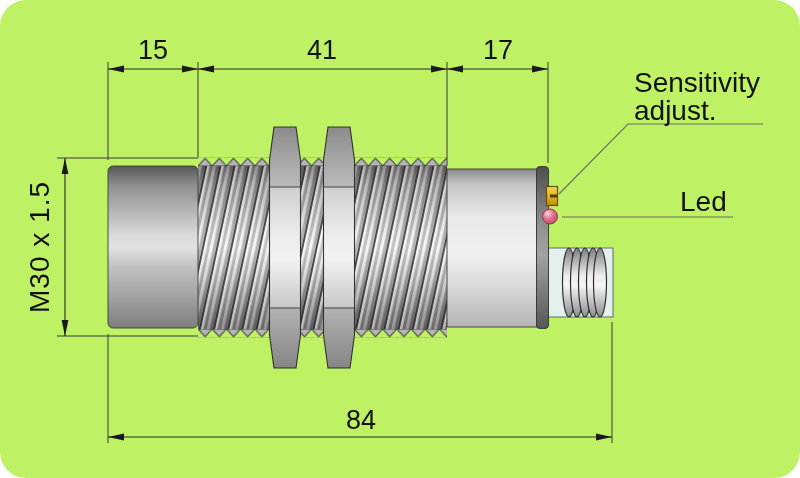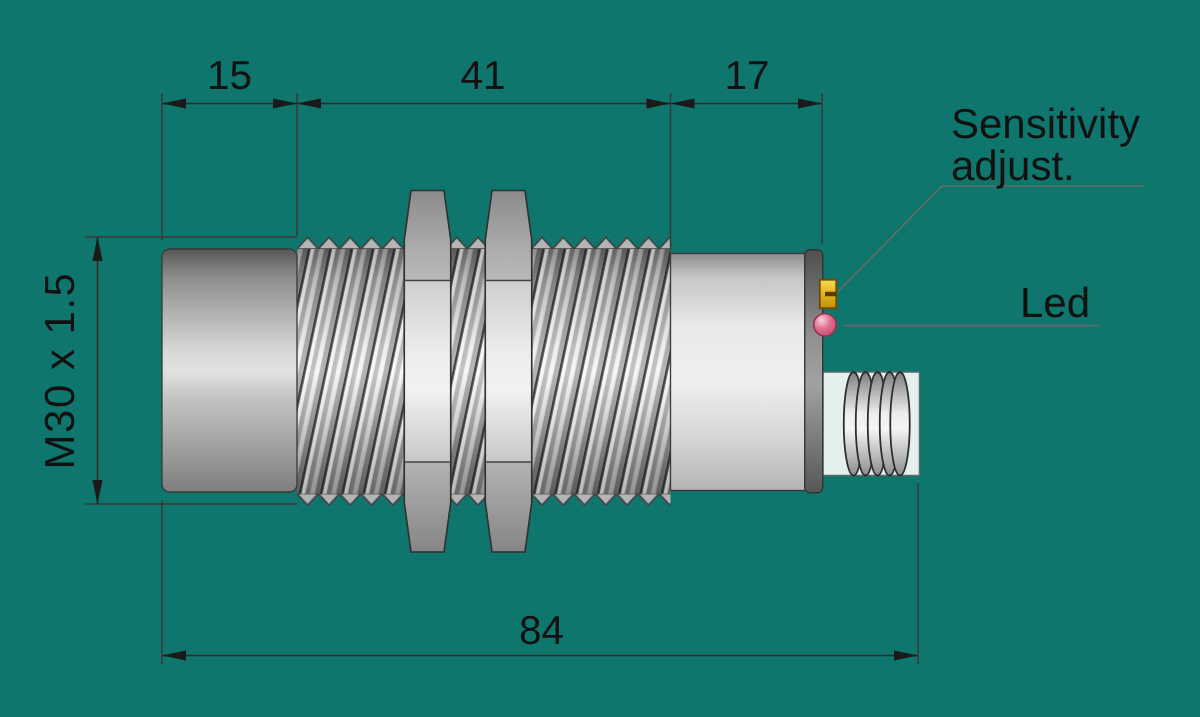--- a/index.html
+++ b/index.html
@@ -8,21 +8,22 @@
     background: #ffffff;
     width: 800px;
     height: 478px;
     overflow: hidden;
     font-family: "Liberation Sans", sans-serif;
   }
   .stage {
     position: relative;
     width: 800px;
     height: 478px;
-    background: #0f766e;
+    background: #bef264;
+    border-radius: 26px;
   }
   svg { display: block; }
   text {
     font-family: "Liberation Sans", sans-serif;
     fill: #111111;
   }
   .dim-text { font-size: 27px; }
   .callout-text { font-size: 28px; }
   .thread-text { font-size: 28px; letter-spacing: 1px; }
   .dimline { stroke: #2b2b2b; stroke-width: 1.1; fill: none; }

